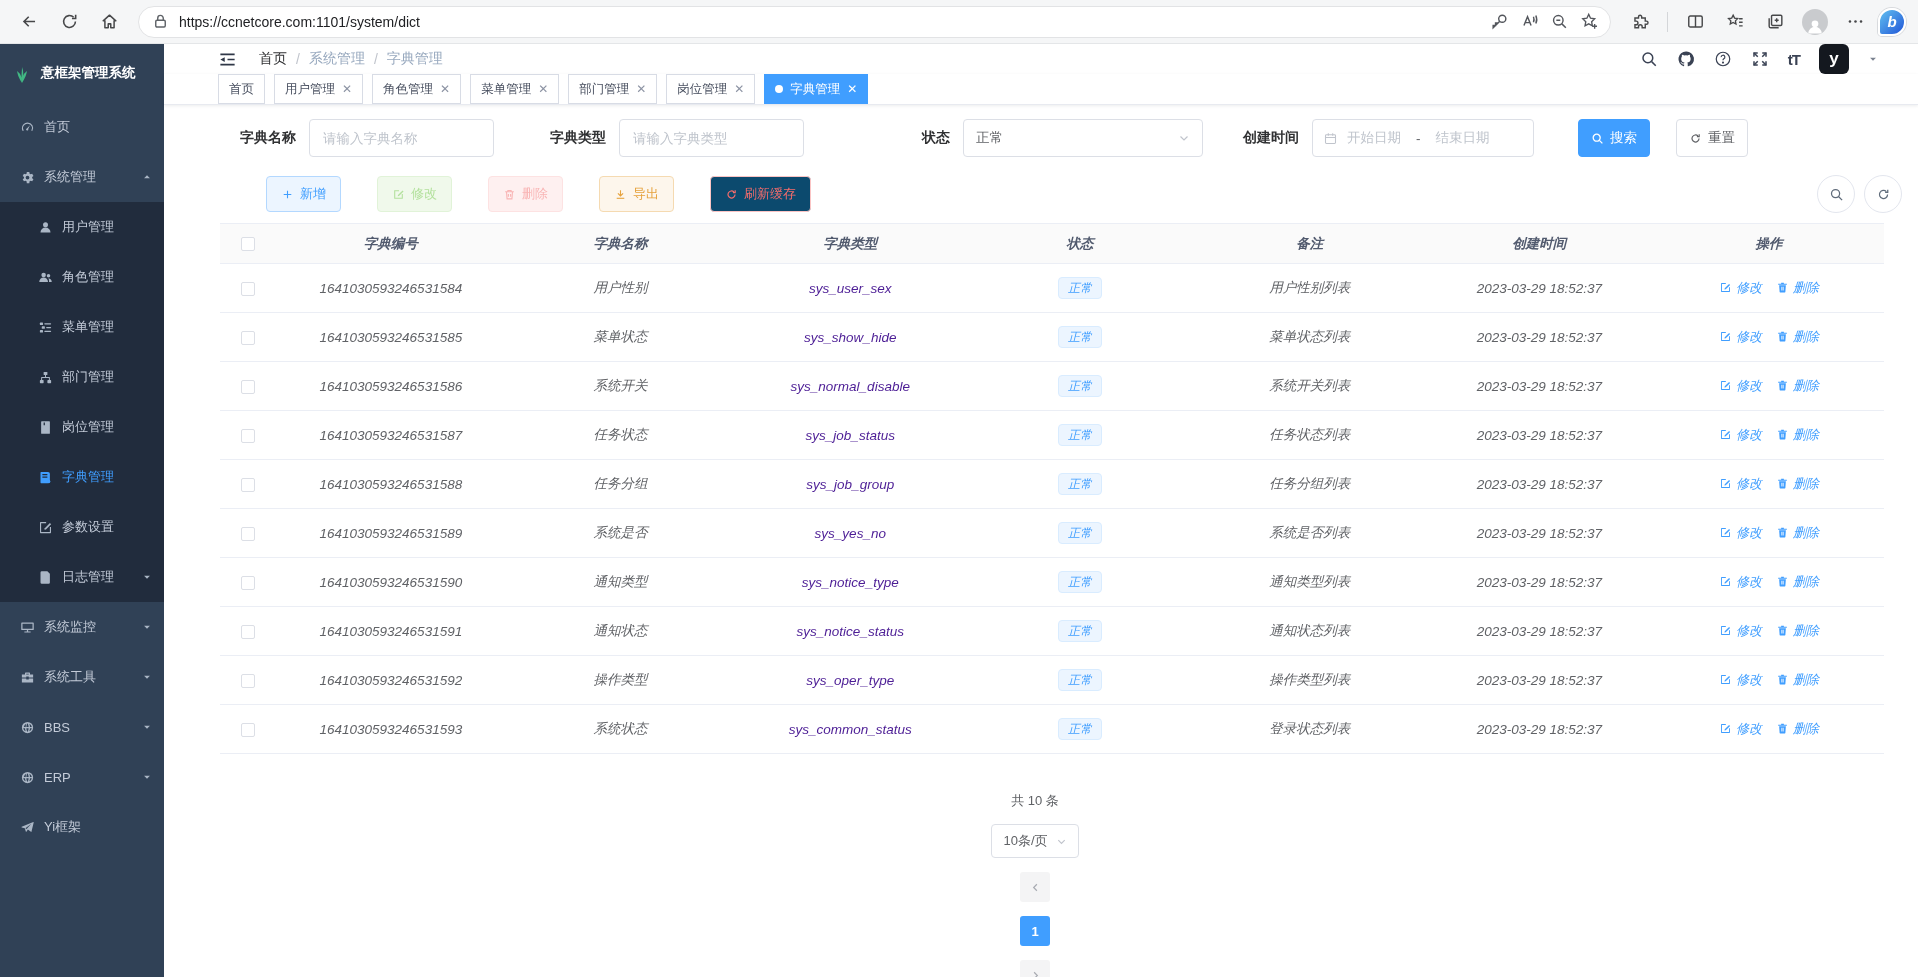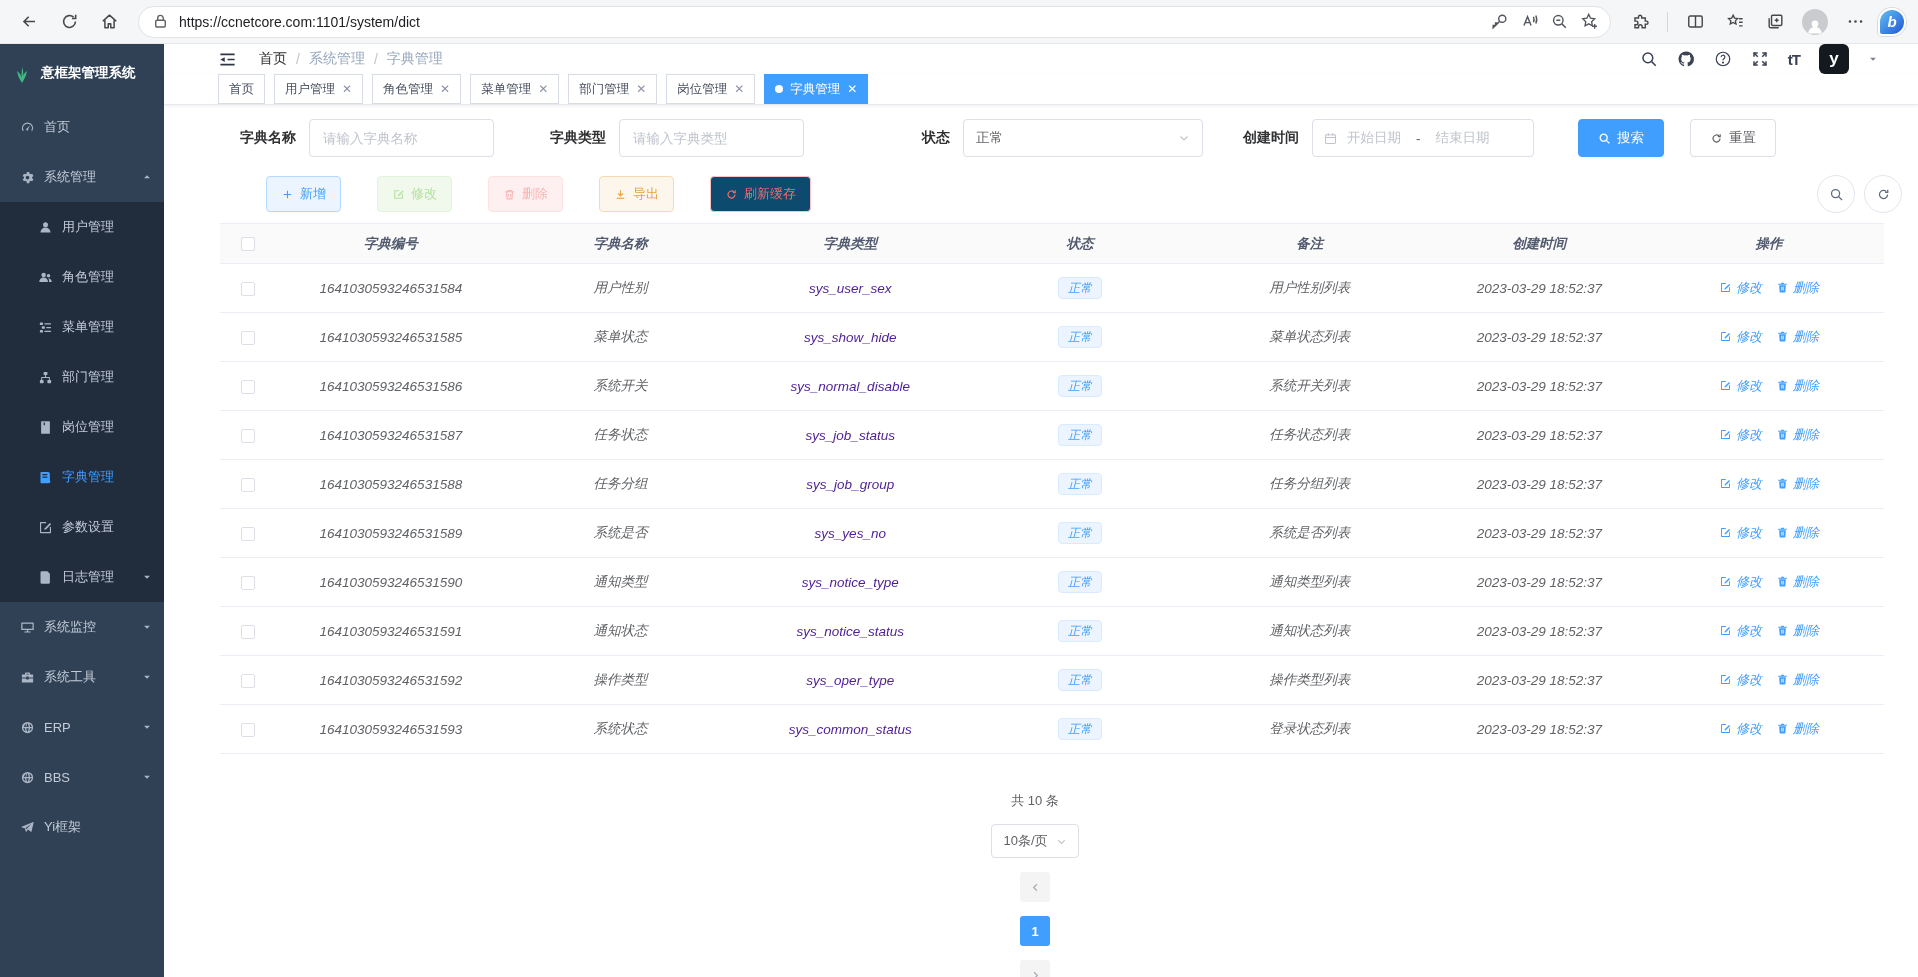--- a/index.html
+++ b/index.html
@@ -63,21 +63,21 @@
   
   .filter-bar { display:flex; align-items:center; padding:14px 20px 12px 76px; font-size:14px; }
   .flabel { font-weight:bold; color:#303133; margin-right:13px; white-space:nowrap; }
   .ftext { height:38px; width:185px; border:1px solid #dcdfe6; border-radius:4px; padding:0 13px; font-size:13.5px; color:#606266; outline:none; font-family:inherit; }
   .ftext::placeholder { color:#bfc4cc; }
   .fselect { height:38px; width:240px; border:1px solid #dcdfe6; border-radius:4px; padding:0 12px; display:flex; align-items:center; color:#606266; font-size:13.5px; cursor:pointer; }
   .fselect .chev { margin-left:auto; color:#c0c4cc; display:flex; }
   .fselect .chev svg { width:12px; height:12px; }
   .fdate { height:38px; width:222px; border:1px solid #dcdfe6; border-radius:4px; padding:0 10px; display:flex; align-items:center; gap:9px; color:#bfc4cc; font-size:13.5px; cursor:text; }
   .fdate svg { width:15px; height:15px; color:#c0c4cc; flex:0 0 auto; }
-  .btn { height:38px; border-radius:4px; border:1px solid transparent; display:inline-flex; align-items:center; gap:6px; font-size:13.5px; padding:0 19px; cursor:pointer; font-family:inherit; white-space:nowrap; }
+  .btn { height:38px; border-radius:4px; border:1px solid transparent; display:inline-flex; align-items:center; gap:6px; font-size:13.5px; padding:0 12px; cursor:pointer; font-family:inherit; white-space:nowrap; }
   .btn svg { width:13px; height:13px; }
   .btn-search { background:#409eff; border-color:#409eff; color:#fff; margin-left:44px; }
   .btn-reset  { background:#fff; border-color:#dcdfe6; color:#606266; margin-left:26px; }
 
   
   .toolbar { display:flex; align-items:center; padding:6px 16px 10px 66px;margin-left:36px; }
   .btn-sm { height:36px; padding:0 14px; font-size:13px; }
   .tb-add    { background:#ecf5ff; border-color:#b3d8ff; color:#409eff; }
   .tb-edit   { background:#f0f9eb; border-color:#e1f3d8; color:#b3e19d; cursor:not-allowed; }
   .tb-del    { background:#fef0f0; border-color:#fde2e2; color:#f9b4b4; cursor:not-allowed; }
@@ -320,32 +320,32 @@
           <span class="chev">
             <svg viewBox="0 0 24 24" fill="currentColor">
               <path d="m5 9 7 7 7-7z"></path>
             </svg>
           </span>
         </div>
         <div class="menu-item">
           <svg viewBox="0 0 24 24" fill="currentColor">
             <path d="M12 3a9 9 0 1 0 0 18 9 9 0 0 0 0-18zm6.9 8h-3a14 14 0 0 0-1-5.1A7 7 0 0 1 18.9 11zM12 5c.9 1.2 1.6 3.3 1.8 6h-3.6c.2-2.7.9-4.8 1.8-6zM5.1 13h3a14 14 0 0 0 1 5.1A7 7 0 0 1 5.1 13zm4-2h-3a7 7 0 0 1 4-5.1 14 14 0 0 0-1 5.1zm1.1 2h3.6c-.2 2.7-.9 4.8-1.8 6-.9-1.2-1.6-3.3-1.8-6zm4.7 5.1a14 14 0 0 0 1-5.1h3a7 7 0 0 1-4 5.1z"></path>
           </svg>
-          <span>ERP</span>
+          <span>BBS</span>
           <span class="chev">
             <svg viewBox="0 0 24 24" fill="currentColor">
               <path d="m5 9 7 7 7-7z"></path>
             </svg>
           </span>
         </div>
         <div class="menu-item">
           <svg viewBox="0 0 24 24" fill="currentColor">
             <path d="M12 3a9 9 0 1 0 0 18 9 9 0 0 0 0-18zm6.9 8h-3a14 14 0 0 0-1-5.1A7 7 0 0 1 18.9 11zM12 5c.9 1.2 1.6 3.3 1.8 6h-3.6c.2-2.7.9-4.8 1.8-6zM5.1 13h3a14 14 0 0 0 1 5.1A7 7 0 0 1 5.1 13zm4-2h-3a7 7 0 0 1 4-5.1 14 14 0 0 0-1 5.1zm1.1 2h3.6c-.2 2.7-.9 4.8-1.8 6-.9-1.2-1.6-3.3-1.8-6zm4.7 5.1a14 14 0 0 0 1-5.1h3a7 7 0 0 1-4 5.1z"></path>
           </svg>
-          <span>BBS</span>
+          <span>ERP</span>
           <span class="chev">
             <svg viewBox="0 0 24 24" fill="currentColor">
               <path d="m5 9 7 7 7-7z"></path>
             </svg>
           </span>
         </div>
         <div class="menu-item">
           <svg viewBox="0 0 24 24" fill="currentColor">
             <path d="M21.3 3.3 2.7 10.9a.5.5 0 0 0 .05.95l4.95 1.45 1.7 5.3a.5.5 0 0 0 .9.1l2.3-3.4 4.9 3.6a.5.5 0 0 0 .8-.3l3.6-14.7a.5.5 0 0 0-.6-.6zM8.6 13.2l9.6-7.1-7.7 8.3z"></path>
           </svg>

